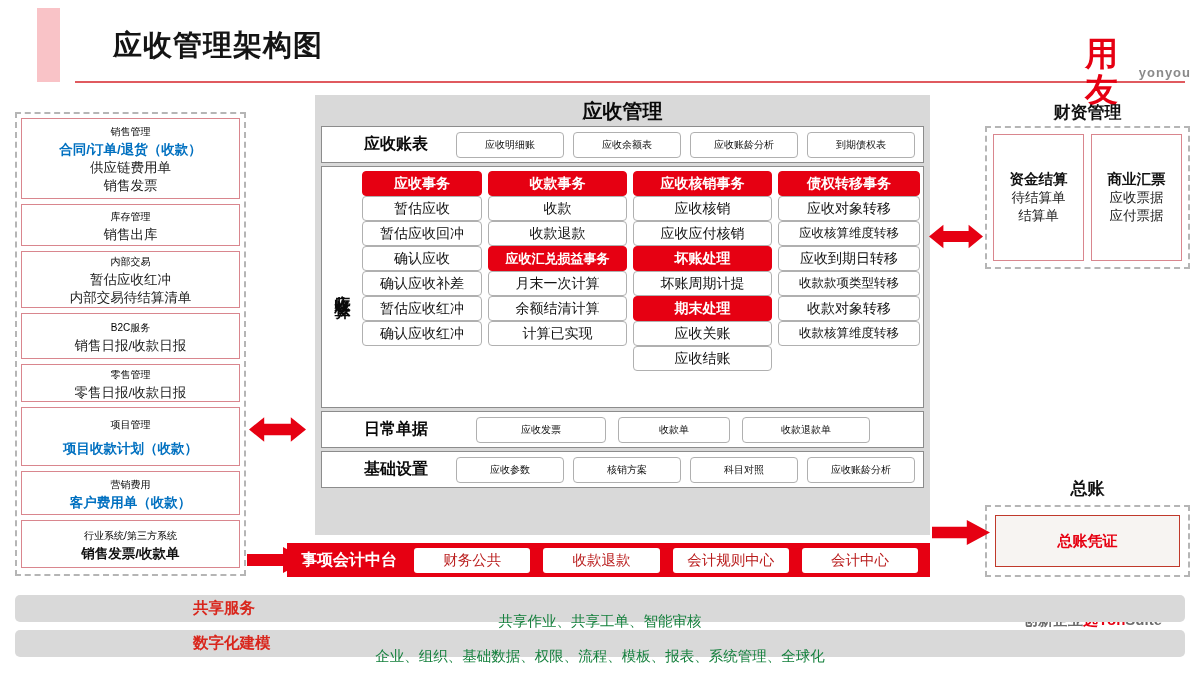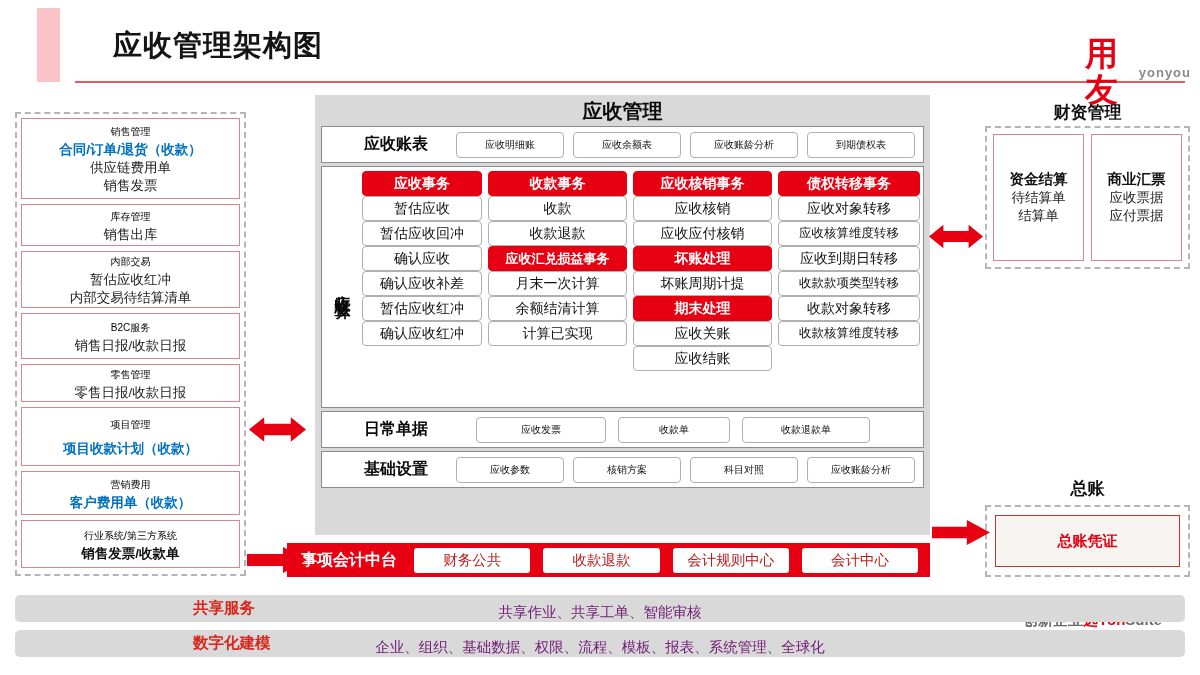--- a/index.html
+++ b/index.html
@@ -83,22 +83,22 @@
   .ledger-box{left:985px;top:505px;width:205px;height:72px;border:2px dashed #b5b5b5;
     box-sizing:border-box;padding:8px;}
   .voucher{width:100%;height:100%;border:1.3px solid #c0392b;background:#f7f4f2;box-sizing:border-box;
     color:#e60012;font-weight:bold;font-size:15px;display:flex;align-items:center;justify-content:center;}
 
   
   .bbar{left:15px;width:1170px;height:27px;background:#d9d9d9;border-radius:5px;z-index:1;}
   .bbar1{top:595px;} .bbar2{top:630px;}
   .bbar .lbl{position:absolute;left:178px;top:0;height:100%;display:flex;align-items:center;
     font-weight:800;font-size:15.5px;color:#d9261c;}
-  .bbar .cnt{position:absolute;left:0;right:0;top:4px;height:100%;display:flex;align-items:center;
-    justify-content:center;font-size:14.5px;color:#701a75;}
+  .bbar .cnt{position:absolute;left:0;right:0;top:13px;height:100%;display:flex;align-items:center;
+    justify-content:center;font-size:14.5px;color:#15803d;}
   .watermark{right:38px;top:611px;font-size:15px;font-weight:bold;color:#6b6b6b;z-index:0;white-space:nowrap;}
   .watermark .accent{color:#e60012;}
 </style>
 </head>
 <body>
 
 <div class="abs accent-bar"></div>
 <div class="abs page-title">应收管理架构图</div>
 <div class="abs title-rule"></div>
 <div class="abs logo">

